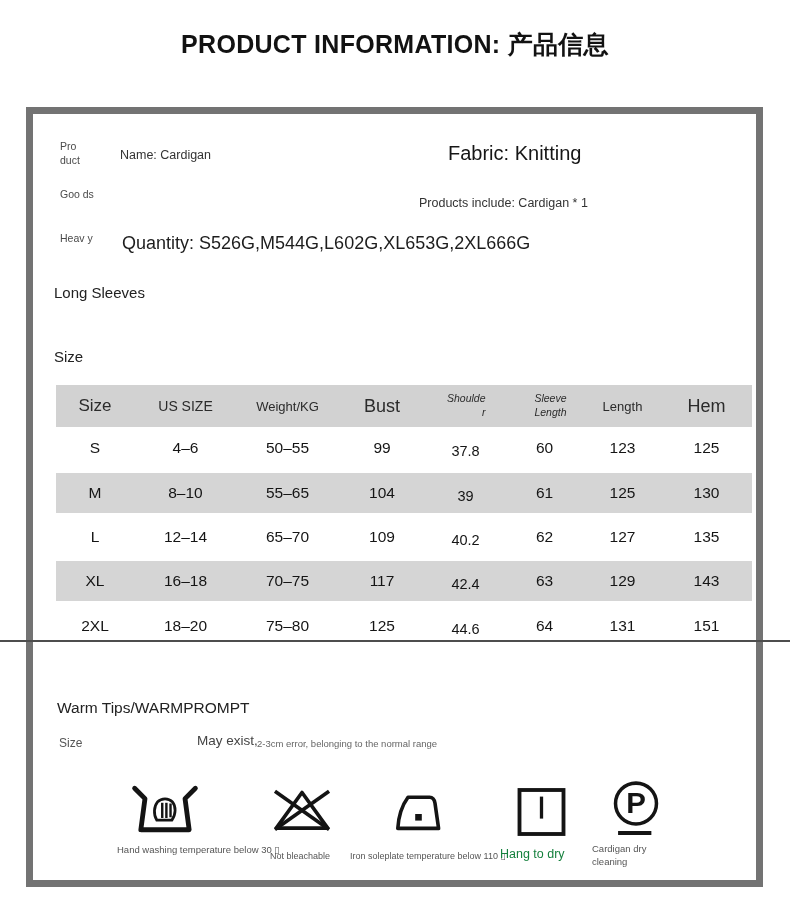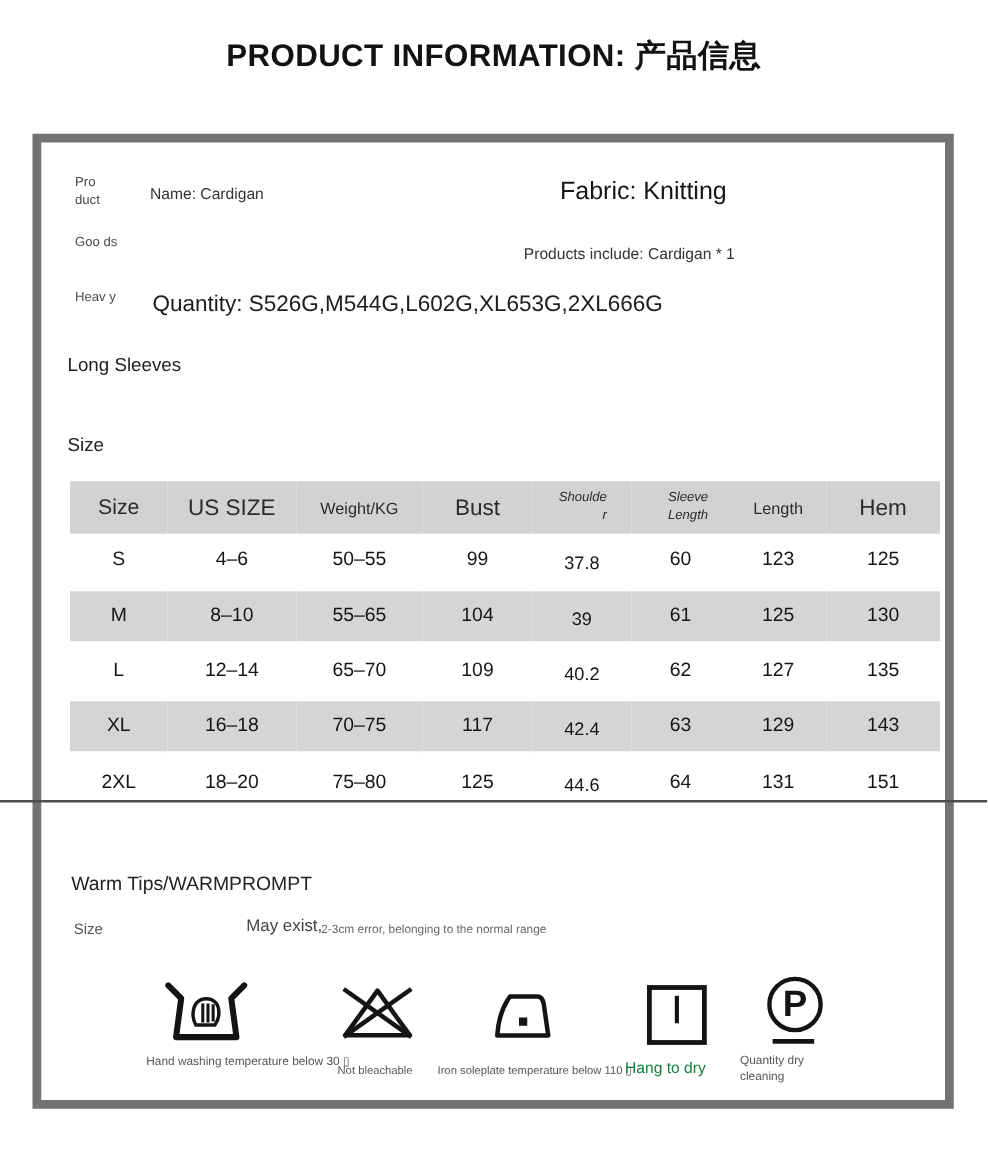--- a/index.html
+++ b/index.html
@@ -23,21 +23,21 @@
   .val.md { font-size:15px; color:#222; }
   .val.lg { font-size:18px; color:#1d1d1d; }
   .val.xl { font-size:20px; color:#161616;margin-left:29px; }
 
   .size-table { position:absolute; left:23px; top:271px; width:696px;
                 border-collapse:collapse; table-layout:fixed; }
   .size-table thead th { background:#d2d2d2; height:42px; font-weight:normal;
                          color:#2b2b2b; text-align:center; vertical-align:middle; }
   th.h-lg { font-size:17px; }
   th.h-xl { font-size:18px; }
-  th.h-us { font-size:18px; font-weight:700; }
+  th.h-us { font-size:14px; font-weight:700; }
   th.h-md { font-size:13px; color:#333; }
   th.h-sm { font-size:10.5px; color:#444; }
   .wrap-narrow { display:inline-block; width:44px; text-align:right; line-height:1.3;font-style:italic; }
   .brk { width:40px; word-break:break-all; }
   .size-table tbody td { height:44px; text-align:center; vertical-align:middle;
                          font-size:15.5px; color:#151515; }
   .size-table tbody tr.alt td { background:#d5d5d5; border-top:4px solid #fff; border-bottom:4px solid #fff; }
   .shift { display:inline-block; transform:translateY(3px); font-size:14.5px; }
 
   .tips-heading { position:absolute; left:24px; top:585px; font-size:15.5px; color:#222; }
@@ -193,16 +193,16 @@
     </div>
     <div class="cap big" style="left:467px; top:732px">Hang to dry</div>
 
     <div class="care" style="left:571px; top:664px">
       <svg width="64" height="64" viewBox="0 0 100 100">
         <circle cx="50" cy="40" r="32" fill="none" stroke="#141414" stroke-width="5.5"></circle>
         <text x="50" y="55" text-anchor="middle" font-size="46" font-weight="bold" font-family="Liberation Sans, sans-serif" fill="#141414">P</text>
         <line x1="22" y1="86" x2="74" y2="86" stroke="#141414" stroke-width="6"></line>
       </svg>
     </div>
-    <div class="cap" style="left:559px; top:729px; width:66px">Quantity dry cleaning</div>
+    <div class="cap" style="left:559px; top:729px; width:66px">Cardigan dry cleaning</div>
 
   </div>
 </div>
 
 </body></html>

